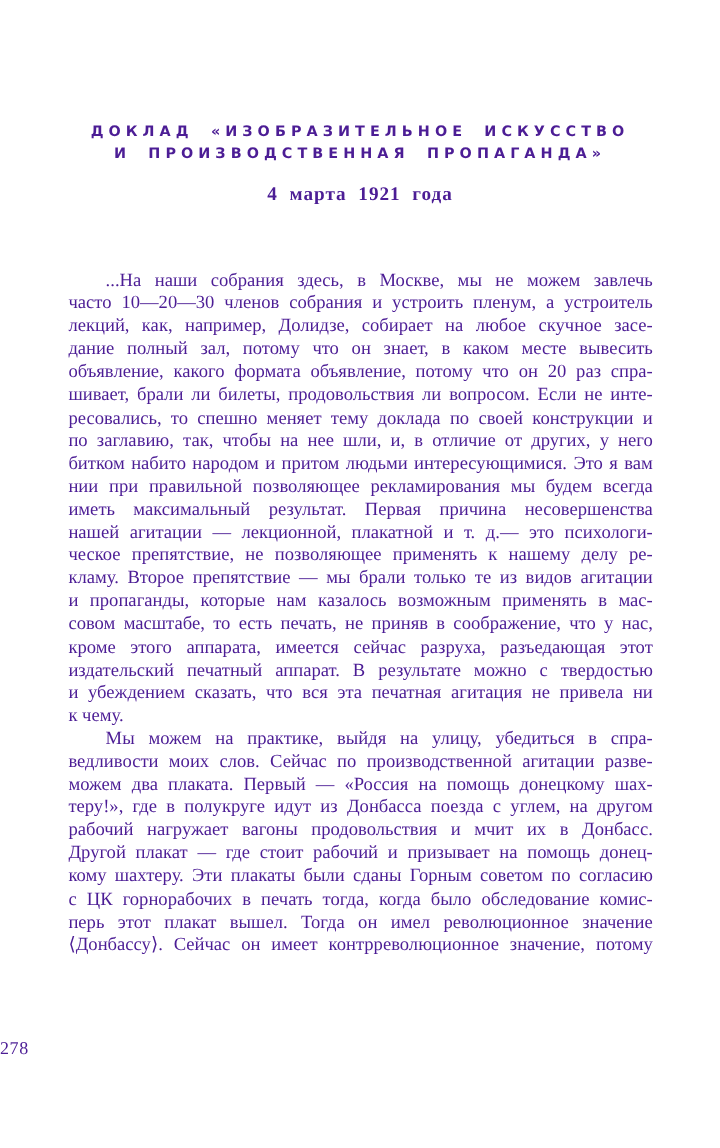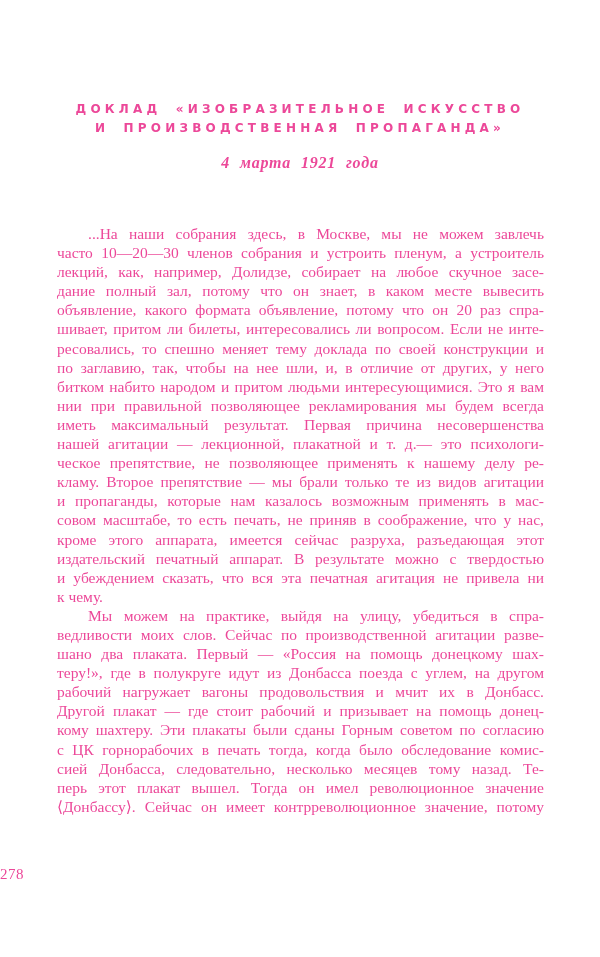--- a/index.html
+++ b/index.html
@@ -11,39 +11,38 @@
     width: 600px;
     height: 957px;
     overflow: hidden;
     font-family: "Liberation Serif", serif;
   }
   .page {
     position: relative;
     width: 600px;
     height: 957px;
     background: #ffffff;
-    color: #ec4899;
+    color: #4c1d95;
   }
   .heading {
     padding-top: 100px;
     text-align: center;
   }
   .title-line {
     font-family: "DejaVu Sans", sans-serif;
     font-weight: bold;
     font-size: 12px;
     letter-spacing: 4.2px;
     word-spacing: 6px;
     line-height: 19.4px;
     white-space: nowrap;
   }
   .date-line {
     margin-top: 15px;
     font-family: "Liberation Serif", serif;
-    font-style: italic;
     font-weight: bold;
     font-size: 16px;
     letter-spacing: 0.8px;
     word-spacing: 5px;
   }
   .text-block {
     position: absolute;
     left: 57px;
     top: 224px;
     width: 487px;
@@ -79,46 +78,45 @@
     <div class="date-line">4 марта 1921 года</div>
   </header>
 
   <main class="text-block" id="paragraphs">
       <div class="paragraph">
         <div class="line indent">...На наши собрания здесь, в Москве, мы не можем завлечь</div>
         <div class="line">часто 10—20—30 членов собрания и устроить пленум, а устроитель</div>
         <div class="line">лекций, как, например, Долидзе, собирает на любое скучное засе-</div>
         <div class="line">дание полный зал, потому что он знает, в каком месте вывесить</div>
         <div class="line">объявление, какого формата объявление, потому что он 20 раз спра-</div>
-        <div class="line">шивает, притом ли билеты, интересовались ли вопросом. Если не инте-</div>
+        <div class="line">шивает, брали ли билеты, продовольствия ли вопросом. Если не инте-</div>
         <div class="line">ресовались, то спешно меняет тему доклада по своей конструкции и</div>
         <div class="line">по заглавию, так, чтобы на нее шли, и, в отличие от других, у него</div>
         <div class="line">битком набито народом и притом людьми интересующимися. Это я вам</div>
         <div class="line">нии при правильной позволяющее рекламирования мы будем всегда</div>
         <div class="line">иметь максимальный результат. Первая причина несовершенства</div>
         <div class="line">нашей агитации — лекционной, плакатной и т. д.— это психологи-</div>
         <div class="line">ческое препятствие, не позволяющее применять к нашему делу ре-</div>
         <div class="line">кламу. Второе препятствие — мы брали только те из видов агитации</div>
         <div class="line">и пропаганды, которые нам казалось возможным применять в мас-</div>
         <div class="line">совом масштабе, то есть печать, не приняв в соображение, что у нас,</div>
         <div class="line">кроме этого аппарата, имеется сейчас разруха, разъедающая этот</div>
         <div class="line">издательский печатный аппарат. В результате можно с твердостью</div>
         <div class="line">и убеждением сказать, что вся эта печатная агитация не привела ни</div>
         <div class="line flush">к чему.</div>
       </div>
       <div class="paragraph">
         <div class="line indent">Мы можем на практике, выйдя на улицу, убедиться в спра-</div>
         <div class="line">ведливости моих слов. Сейчас по производственной агитации разве-</div>
-        <div class="line">шано два плаката. Первый — «Россия на помощь донецкому шах-</div>
+        <div class="line">можем два плаката. Первый — «Россия на помощь донецкому шах-</div>
         <div class="line">теру!», где в полукруге идут из Донбасса поезда с углем, на другом</div>
         <div class="line">рабочий нагружает вагоны продовольствия и мчит их в Донбасс.</div>
         <div class="line">Другой плакат — где стоит рабочий и призывает на помощь донец-</div>
         <div class="line">кому шахтеру. Эти плакаты были сданы Горным советом по согласию</div>
         <div class="line">с ЦК горнорабочих в печать тогда, когда было обследование комис-</div>
-        <div class="line">сией Донбасса, следовательно, несколько месяцев тому назад. Те-</div>
         <div class="line">перь этот плакат вышел. Тогда он имел революционное значение</div>
         <div class="line">⟨Донбассу⟩. Сейчас он имеет контрреволюционное значение, потому</div>
       </div>
     </main>
 
   <footer>
     <div class="page-number">278</div>
   </footer>
 </div>
 

